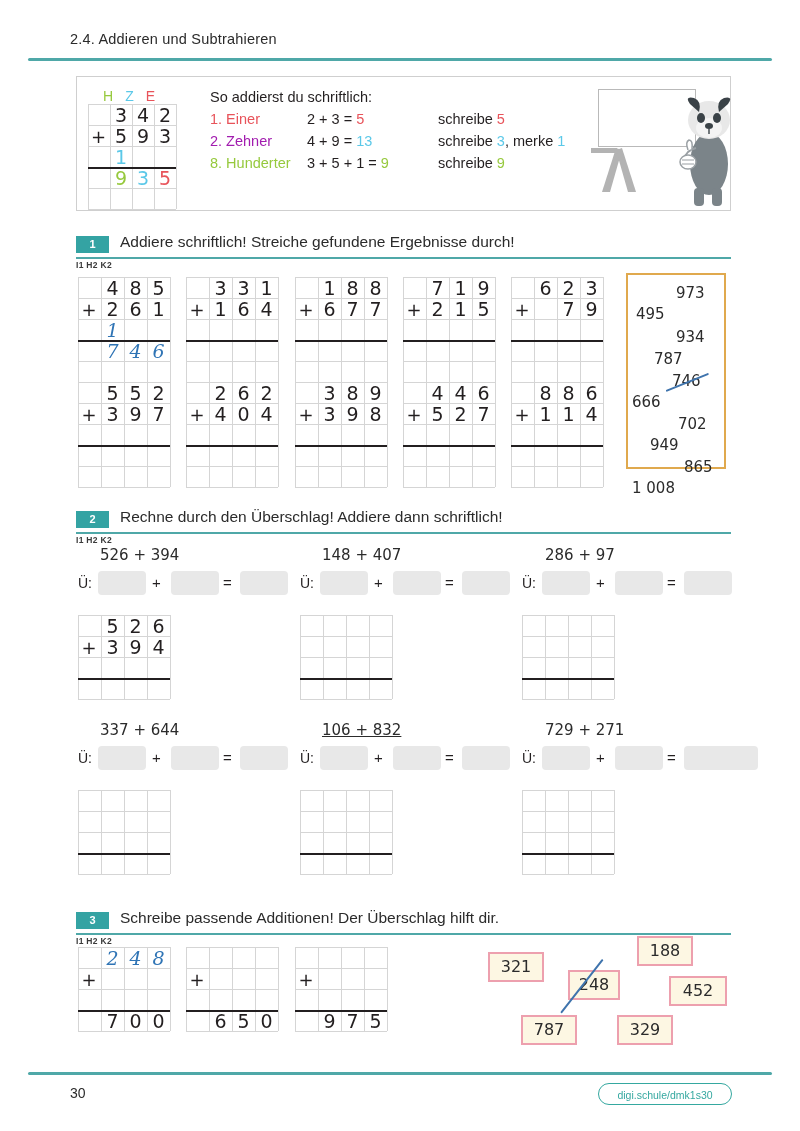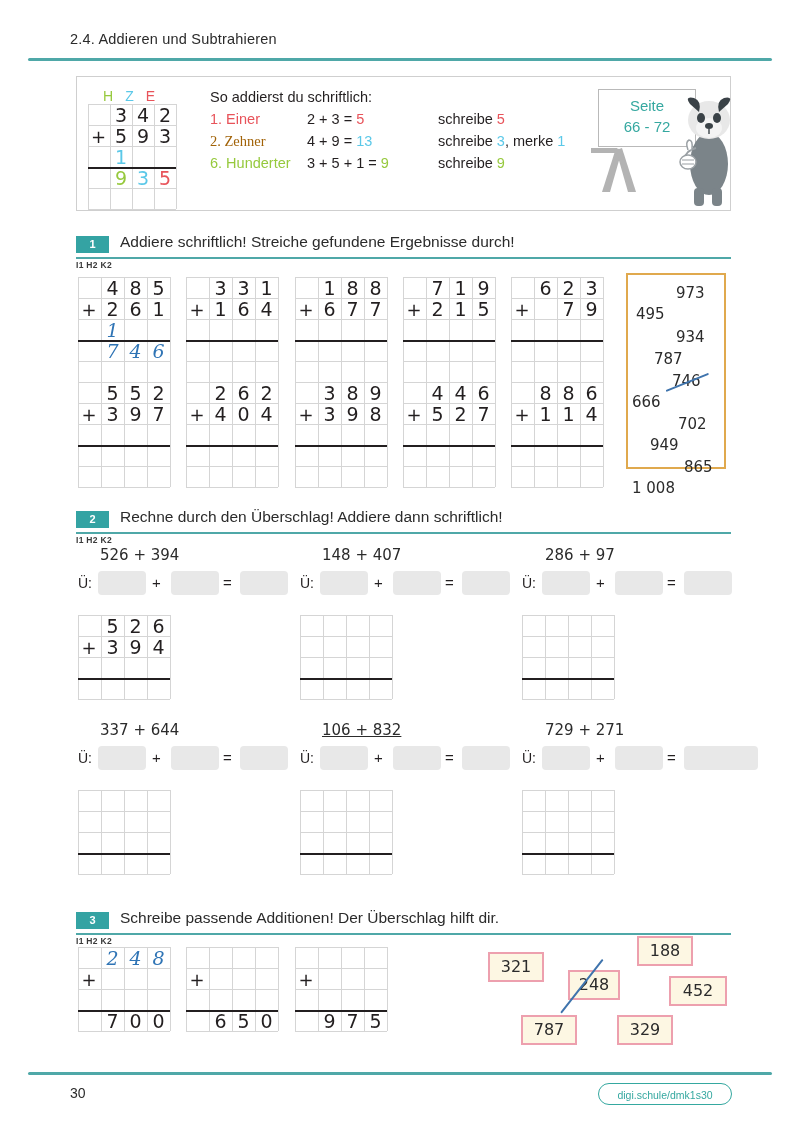--- a/index.html
+++ b/index.html
@@ -45,21 +45,21 @@
   .hand{color:#2f74b5;font-family:"DejaVu Serif", serif;font-style:italic;}
 
   
   .c-h{color:#96c93d;}
   .c-z{color:#5bc8e8;}
   .c-e{color:#e8535a;}
 
   .info-text{position:absolute;left:210px;top:86px;font-size:14.5px;line-height:22px;}
   .info-text .row{position:relative;height:22px;white-space:nowrap;}
   .lbl-1{color:#e8535a;}
-  .lbl-2{color:#a16207;font-family:Liberation Serif, serif;}
+  .lbl-2{color:#a21caf;}
   .lbl-3{color:#96c93d;}
   .col-a{position:absolute;left:0;}
   .col-b{position:absolute;left:97px;}
   .col-c{position:absolute;left:228px;}
 
   
   .board{
     position:absolute;left:598px;top:89px;width:98px;height:58px;
     border:1px solid #b9b9b9;background:#fff;box-sizing:border-box;
   }
@@ -164,31 +164,27 @@
       <span class="col-a lbl-1">1. Einer</span>
       <span class="col-b"><span>2 + 3 = </span><span class="c-e">5</span></span>
       <span class="col-c"><span>schreibe </span><span class="c-e">5</span></span>
     </div>
     <div class="row">
       <span class="col-a lbl-2">2. Zehner</span>
       <span class="col-b"><span>4 + 9 = </span><span class="c-z">13</span></span>
       <span class="col-c"><span>schreibe </span><span class="c-z">3</span><span>, merke </span><span class="c-z">1</span></span>
     </div>
     <div class="row">
-      <span class="col-a lbl-3">6. Hunderter</span>
+      <span class="col-a lbl-3">8. Hunderter</span>
       <span class="col-b"><span>3 + 5 + 1 = </span><span class="c-h">9</span></span>
       <span class="col-c"><span>schreibe </span><span class="c-h">9</span></span>
     </div>
   </div>
 
   <div class="board"></div>
-  <div class="board-text">
-    <div>Seite</div>
-    <div>66 - 72</div>
-  </div>
   <svg class="board-leg" style="left:586px;top:146px;" width="120" height="50">
     <path d="M30,2 L16,46 L24,46 L36,4 Z" fill="#b3b3b3"></path>
     <path d="M36,2 L50,46 L42,46 L30,4 Z" fill="#b3b3b3"></path>
     <rect x="5" y="2" width="26" height="5" fill="#b3b3b3"></rect>
   </svg>
 
   <svg style="position:absolute;left:678px;top:92px;" width="60" height="118">
     <g>
       <ellipse cx="31" cy="72" rx="19" ry="31" fill="#7b8489"></ellipse>
       <rect x="16" y="96" width="10" height="18" rx="4" fill="#7b8489"></rect>

